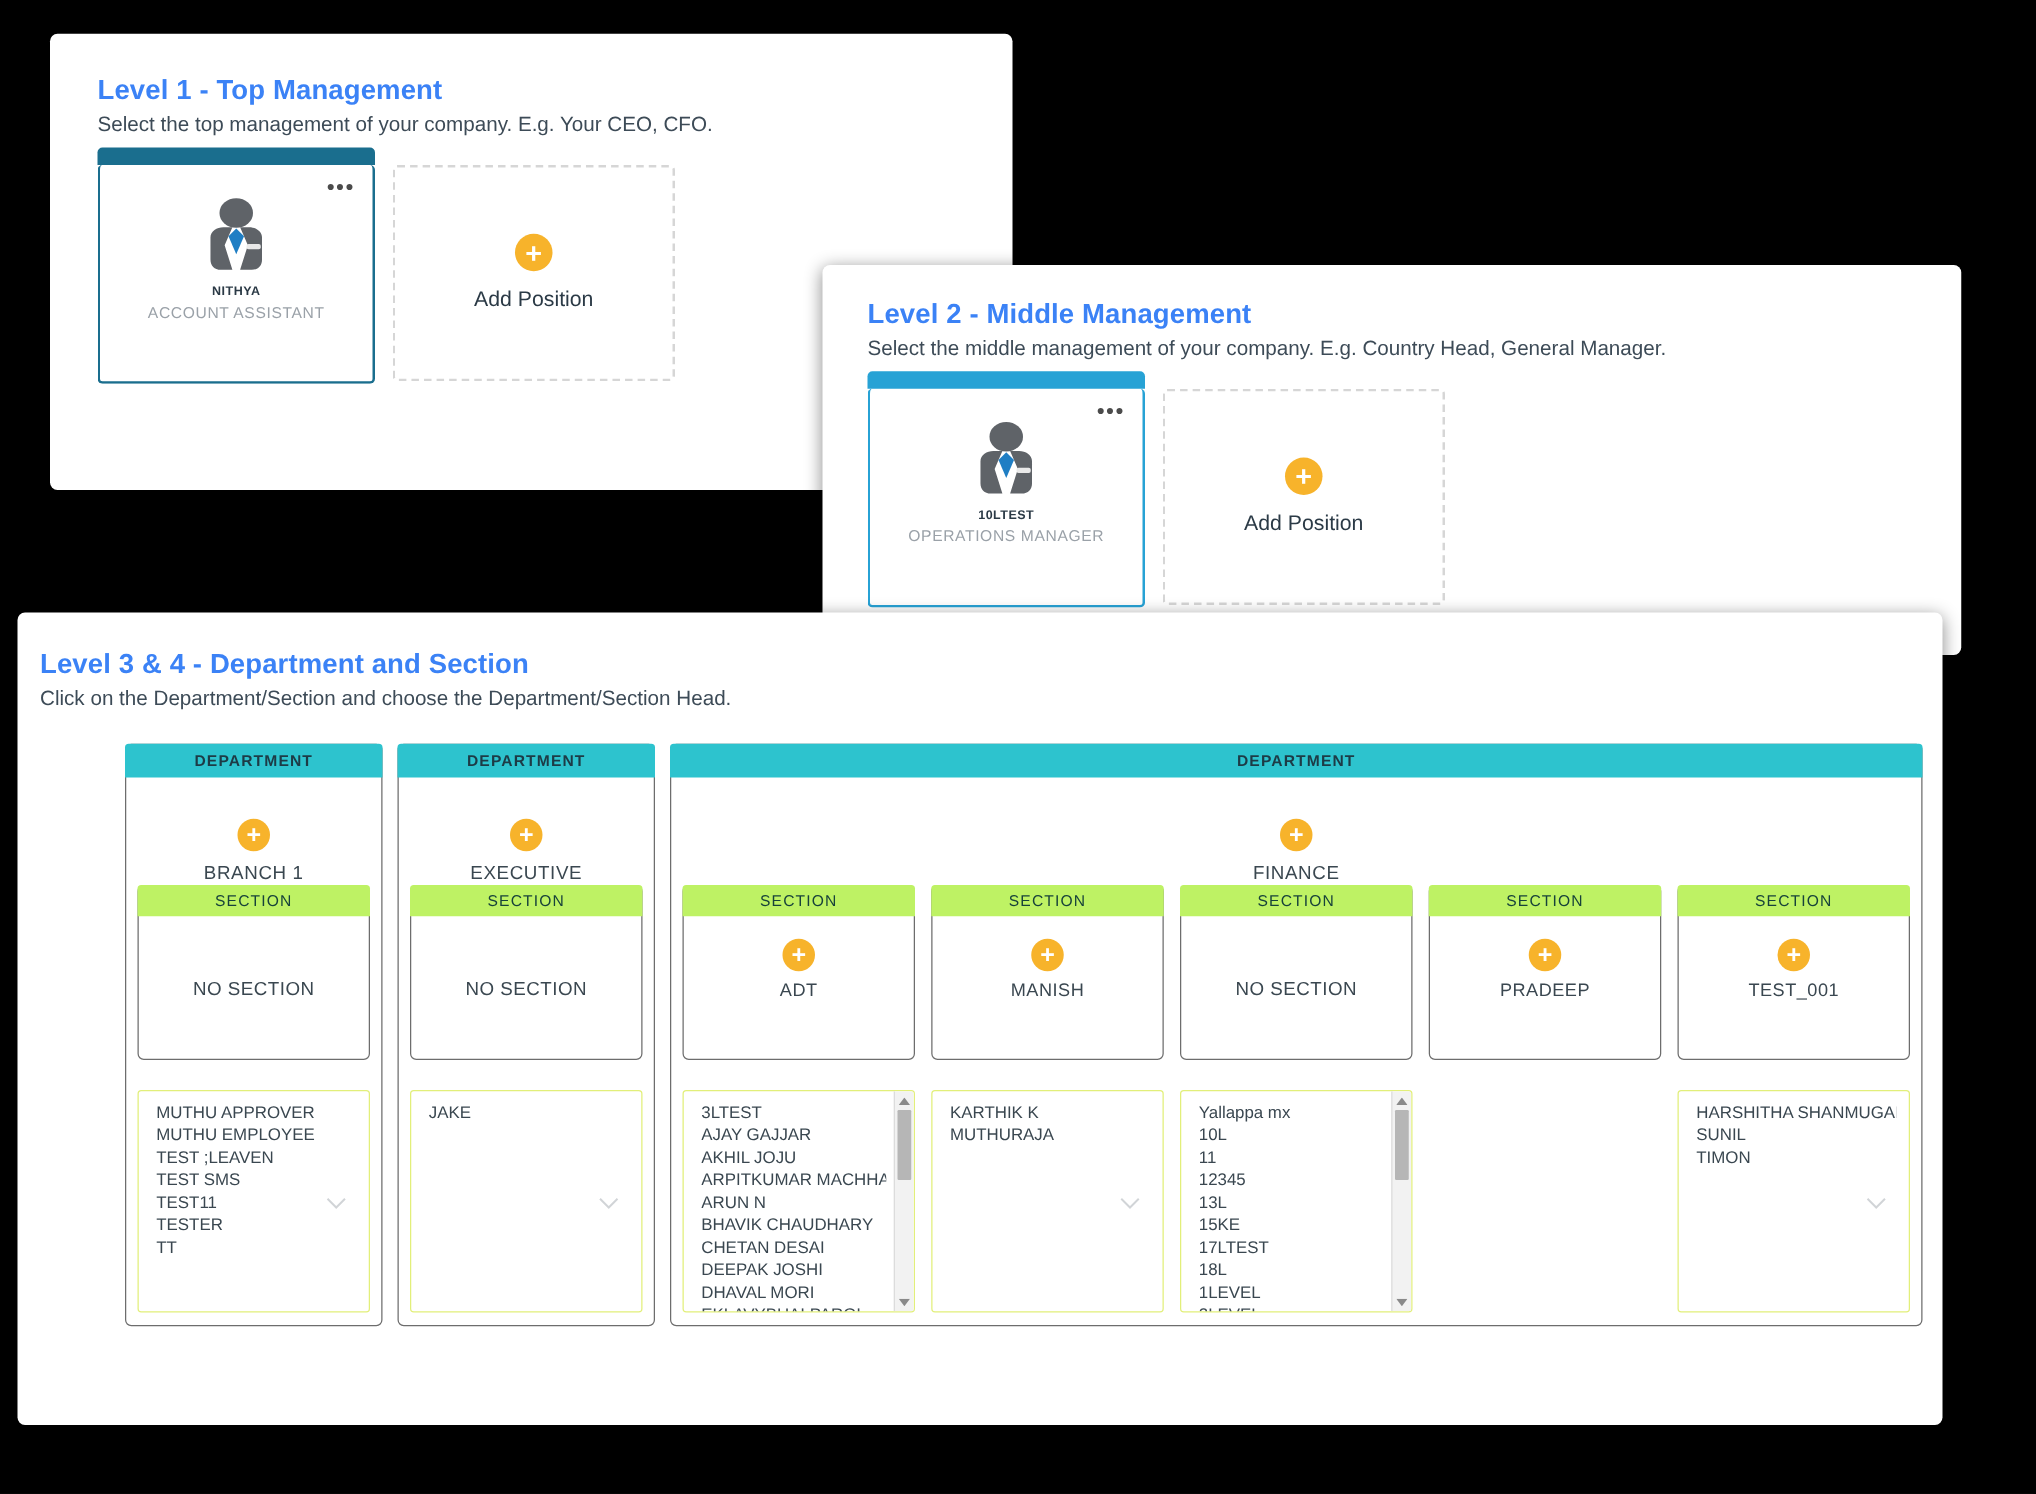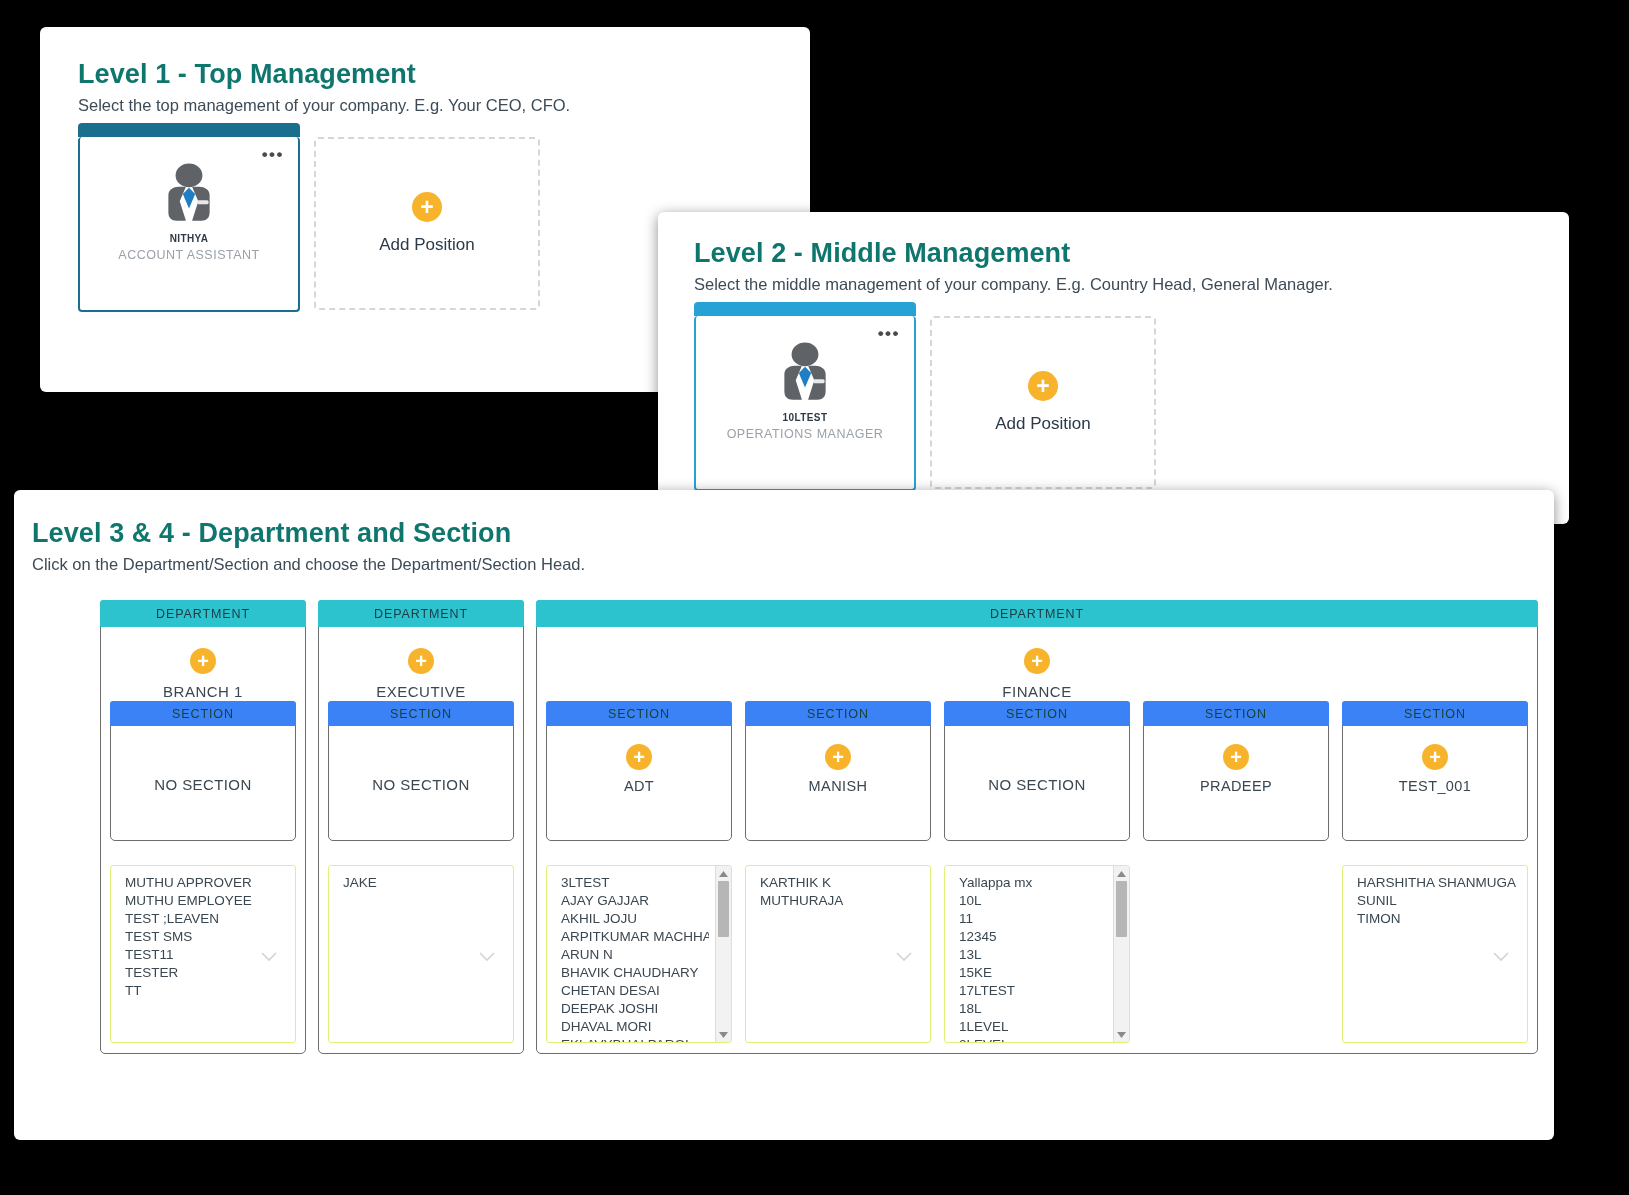--- a/index.html
+++ b/index.html
@@ -17,23 +17,23 @@
   }
 
   
   .panel {
     position: absolute;
     background: #fff;
     border-radius: 6px;
     box-shadow: 0 3px 14px rgba(0,0,0,.45);
   }
   .panel-title {
-    font-size: 27px;
+    font-size: 22px;
     font-weight: bold;
-    color: #0f766e;
+    color: #3b82f6;
     letter-spacing: .1px;
   }
   .panel-sub {
     font-size: 16.5px;
     color: #3d4b57;
     margin-top: 6px;
   }
 
   
   #level1 { left: 40px; top: 27px; width: 770px; height: 365px; }
@@ -109,42 +109,43 @@
     padding-bottom: 10px;
   }
   .dept-head {
     background: #2dc3ce;
     color: #1d3b46;
     font-size: 12.5px;
     letter-spacing: .9px;
     text-align: center;
     padding: 7px 0 6px;
     border-radius: 3px 3px 0 0;
-    margin: -1px -1px 4px -1px;
+    margin: -1px -1px 16px -1px;
+    font-weight: bold;
   }
   .dept-pick {
     display: flex; flex-direction: column; align-items: center;
     padding: 17px 0 0;
     min-height: 70px;
   }
   .dept-name {
     font-size: 15px; color: #3a4750; margin-top: 9px; letter-spacing: .5px;
   }
 
   .sec-wrap { display: flex; gap: 13px; justify-content: center; padding: 0 9px; }
   .sec-col { display: flex; flex-direction: column; }
 
   .sec-card {
     border: 1.6px solid #6d6d6d;
     border-radius: 5px;
     background: #fff;
     height: 140px;
   }
   .sec-head {
-    background: #3b82f6;
+    background: #bef264;
     color: #17423a;
     font-size: 12.5px;
     letter-spacing: .9px;
     text-align: center;
     padding: 6px 0 5px;
     border-radius: 3px 3px 0 0;
     margin: -1px -1px 0 -1px;
   }
   .sec-body {
     display: flex; flex-direction: column; align-items: center;

